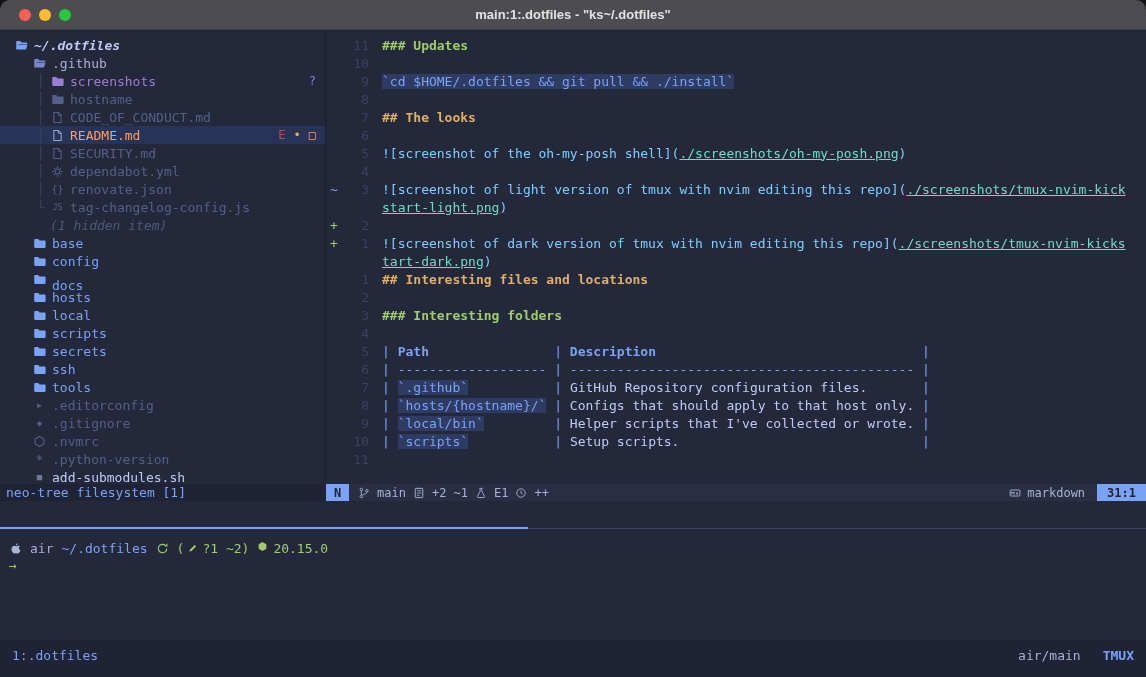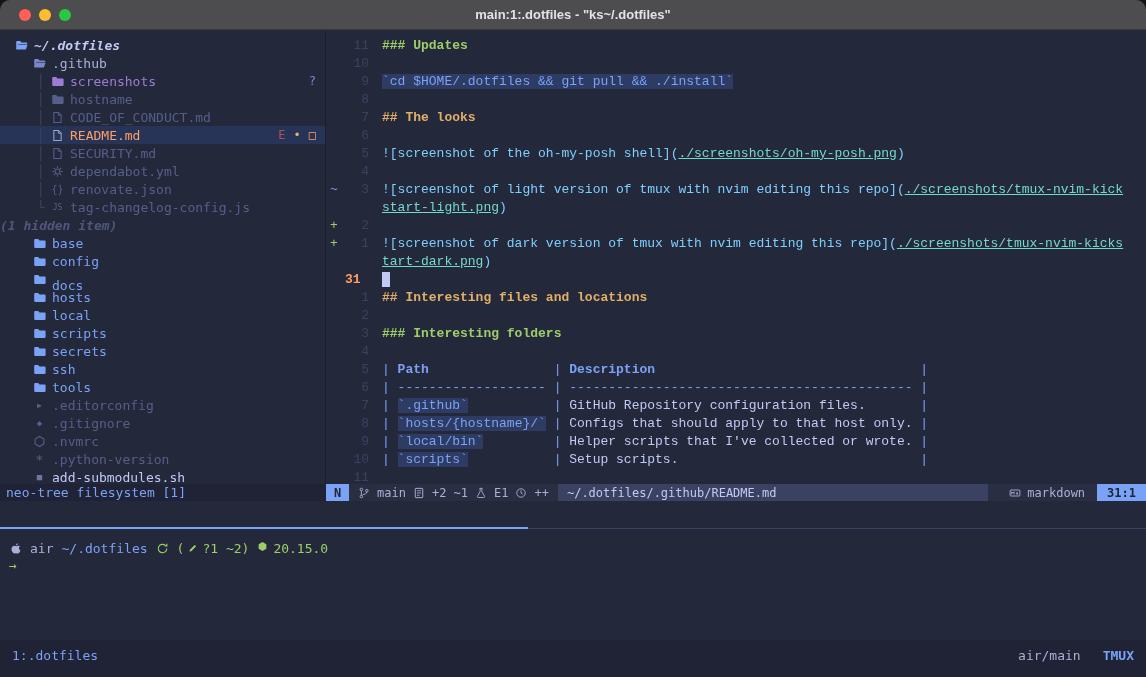--- a/index.html
+++ b/index.html
@@ -19,21 +19,21 @@
   .srow{height:18px;display:flex;align-items:center;font-size:13px;white-space:pre;}
   .srow.sel{background:#283457;}
   .guide{display:inline-block;width:18px;color:#3b4261;flex:none;text-align:center;}
   .icn{width:15px;display:inline-flex;justify-content:center;align-items:center;margin-right:5px;flex:none;}
   .icn svg{width:13px;height:13px;display:block;}
   .ticon{font-size:9px;}
   .lbl.root{font-weight:bold;font-style:italic;}
   .lbl.ital{font-style:italic;}
   .badges{margin-left:auto;padding-right:9px;display:flex;gap:8px;font-size:12px;align-items:center;}
   
-  #editor{flex:1;padding-top:6px;overflow:hidden;font-family:Liberation Mono, monospace;}
+  #editor{flex:1;padding-top:6px;overflow:hidden;}
   .eline{height:18px;display:flex;align-items:center;font-size:13px;white-space:pre;}
   .sign{width:13px;padding-left:4px;flex:none;}
   .lnum{width:26px;flex:none;text-align:right;color:#3b4261;}
   .lnum.cur{text-align:left;color:#ff9e64;font-weight:bold;padding-left:2px;width:24px;}
   .ltxt{margin-left:13px;}
   .s-h2{color:#e0af68;font-weight:bold;}
   .s-h3{color:#9ece6a;font-weight:bold;}
   .s-md{color:#7dcfff;}
   .s-link{color:#73daca;text-decoration:underline;}
   .s-code{color:#7aa2f7;background:#2e3c64;}
@@ -169,21 +169,21 @@
               <use href="#s-file"></use>
             </svg></span><span class="lbl" style="color: rgb(255, 158, 100);">README.md</span><span class="badges"><span style="color: rgb(168, 84, 92);">E</span><span style="color: rgb(224, 175, 104);">•</span><span style="color: rgb(255, 158, 100);">□</span></span></div>
         <div class="srow" style="padding-left: 32px;"><span class="guide">│</span><span class="icn" style="color: rgb(86, 95, 137);"><svg viewBox="0 0 16 16">
               <use href="#s-file"></use>
             </svg></span><span class="lbl" style="color: rgb(86, 95, 137);">SECURITY.md</span></div>
         <div class="srow" style="padding-left: 32px;"><span class="guide">│</span><span class="icn" style="color: rgb(86, 95, 137);"><svg viewBox="0 0 16 16">
               <use href="#s-gear"></use>
             </svg></span><span class="lbl" style="color: rgb(86, 95, 137);">dependabot.yml</span></div>
         <div class="srow" style="padding-left: 32px;"><span class="guide">│</span><span class="icn ticon" style="font-size: 10px; color: rgb(86, 95, 137);">{}</span><span class="lbl" style="color: rgb(86, 95, 137);">renovate.json</span></div>
         <div class="srow" style="padding-left: 32px;"><span class="guide">└</span><span class="icn ticon" style="font-size: 8px; color: rgb(86, 95, 137);">JS</span><span class="lbl" style="color: rgb(86, 95, 137);">tag-changelog-config.js</span></div>
-        <div class="srow" style=" font-weight: bold;"><span class="lbl ital" style="color: rgb(78, 88, 120);">(1 hidden item)</span></div>
+        <div class="srow" style="padding-left: 50px;"><span class="lbl ital" style="color: rgb(78, 88, 120);">(1 hidden item)</span></div>
         <div class="srow" style="padding-left: 32px;"><span class="icn" style="color: rgb(122, 162, 247);"><svg viewBox="0 0 16 16">
               <use href="#s-folder"></use>
             </svg></span><span class="lbl" style="color: rgb(122, 162, 247);">base</span></div>
         <div class="srow" style="padding-left: 32px;"><span class="icn" style="color: rgb(122, 162, 247);"><svg viewBox="0 0 16 16">
               <use href="#s-folder"></use>
             </svg></span><span class="lbl" style="color: rgb(122, 162, 247);">config</span></div>
         <div class="srow" style="padding-left: 32px;"><span class="icn" style="color: rgb(122, 162, 247);"><svg viewBox="0 0 16 16">
               <use href="#s-folder"></use>
             </svg></span><span class="lbl" style="color: rgb(122, 162, 247); margin-top: 12px;">docs</span></div>
         <div class="srow" style="padding-left: 32px;"><span class="icn" style="color: rgb(122, 162, 247);"><svg viewBox="0 0 16 16">
@@ -219,21 +219,20 @@
         <div class="eline"><span class="sign"></span><span class="lnum">8</span><span class="ltxt"></span></div>
         <div class="eline"><span class="sign"></span><span class="lnum">7</span><span class="ltxt"><span class="s-h2">## The looks</span></span></div>
         <div class="eline"><span class="sign"></span><span class="lnum">6</span><span class="ltxt"></span></div>
         <div class="eline"><span class="sign"></span><span class="lnum">5</span><span class="ltxt"><span class="s-md">![screenshot of the oh-my-posh shell](</span><span class="s-link">./screenshots/oh-my-posh.png</span><span class="s-md">)</span></span></div>
         <div class="eline"><span class="sign"></span><span class="lnum">4</span><span class="ltxt"></span></div>
         <div class="eline"><span class="sign" style="color: rgb(122, 162, 247);">~</span><span class="lnum">3</span><span class="ltxt"><span class="s-md">![screenshot of light version of tmux with nvim editing this repo](</span><span class="s-link">./screenshots/tmux-nvim-kick</span></span></div>
         <div class="eline"><span class="sign"></span><span class="lnum"></span><span class="ltxt"><span class="s-link">start-light.png</span><span class="s-md">)</span></span></div>
         <div class="eline"><span class="sign" style="color: rgb(158, 206, 106);">+</span><span class="lnum">2</span><span class="ltxt"></span></div>
         <div class="eline"><span class="sign" style="color: rgb(158, 206, 106);">+</span><span class="lnum">1</span><span class="ltxt"><span class="s-md">![screenshot of dark version of tmux with nvim editing this repo](</span><span class="s-link">./screenshots/tmux-nvim-kicks</span></span></div>
         <div class="eline"><span class="sign"></span><span class="lnum"></span><span class="ltxt"><span class="s-link">tart-dark.png</span><span class="s-md">)</span></span></div>
-        <div class="eline"><span class="sign"></span><span class="lnum cur">31</span><span class="ltxt"><span class="s-cursor"> </span></span></div>
         <div class="eline"><span class="sign"></span><span class="lnum">1</span><span class="ltxt"><span class="s-h2">## Interesting files and locations</span></span></div>
         <div class="eline"><span class="sign"></span><span class="lnum">2</span><span class="ltxt"></span></div>
         <div class="eline"><span class="sign"></span><span class="lnum">3</span><span class="ltxt"><span class="s-h3">### Interesting folders</span></span></div>
         <div class="eline"><span class="sign"></span><span class="lnum">4</span><span class="ltxt"></span></div>
         <div class="eline"><span class="sign"></span><span class="lnum">5</span><span class="ltxt"><span class="s-pipe">| </span><span class="s-th">Path</span><span class="s-tx">               </span><span class="s-pipe"> | </span><span class="s-th">Description</span><span class="s-tx">                                 </span><span class="s-pipe"> |</span></span></div>
         <div class="eline"><span class="sign"></span><span class="lnum">6</span><span class="ltxt"><span class="s-pipe">| </span><span class="s-dash">-------------------</span><span class="s-pipe"> | </span><span class="s-dash">--------------------------------------------</span><span class="s-pipe"> |</span></span></div>
         <div class="eline"><span class="sign"></span><span class="lnum">7</span><span class="ltxt"><span class="s-pipe">| </span><span class="s-code">`.github`</span><span class="s-tx">          </span><span class="s-pipe"> | </span><span class="s-tx">GitHub Repository configuration files.      </span><span class="s-pipe"> |</span></span></div>
         <div class="eline"><span class="sign"></span><span class="lnum">8</span><span class="ltxt"><span class="s-pipe">| </span><span class="s-code">`hosts/{hostname}/`</span><span class="s-pipe"> | </span><span class="s-tx">Configs that should apply to that host only.</span><span class="s-pipe"> |</span></span></div>
         <div class="eline"><span class="sign"></span><span class="lnum">9</span><span class="ltxt"><span class="s-pipe">| </span><span class="s-code">`local/bin`</span><span class="s-tx">        </span><span class="s-pipe"> | </span><span class="s-tx">Helper scripts that I've collected or wrote.</span><span class="s-pipe"> |</span></span></div>
         <div class="eline"><span class="sign"></span><span class="lnum">10</span><span class="ltxt"><span class="s-pipe">| </span><span class="s-code">`scripts`</span><span class="s-tx">          </span><span class="s-pipe"> | </span><span class="s-tx">Setup scripts.                              </span><span class="s-pipe"> |</span></span></div>
@@ -264,21 +263,20 @@
             </svg>
           </span>
         <span>E1</span>
         <span class="sic">
             <svg viewBox="0 0 16 16">
               <use href="#s-clock"></use>
             </svg>
           </span>
         <span>++</span>
       </span>
-      <span id="pathseg">~/.dotfiles/.github/README.md</span>
       <span class="slspacer"></span>
       <span id="ftseg">
         <span class="sic">
             <svg viewBox="0 0 16 16">
               <use href="#s-mdfile"></use>
             </svg>
           </span>
         <span>markdown</span>
       </span>
       <span id="posseg">31:1</span>

